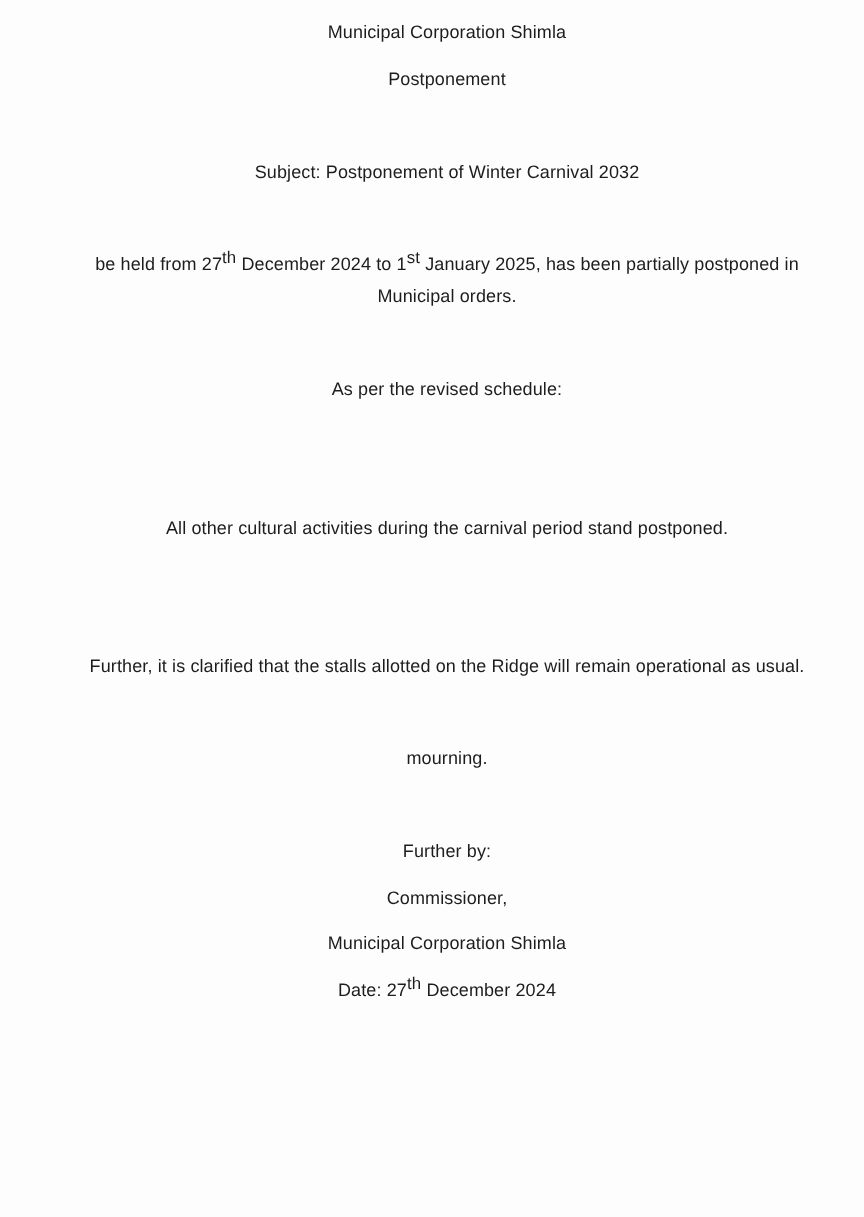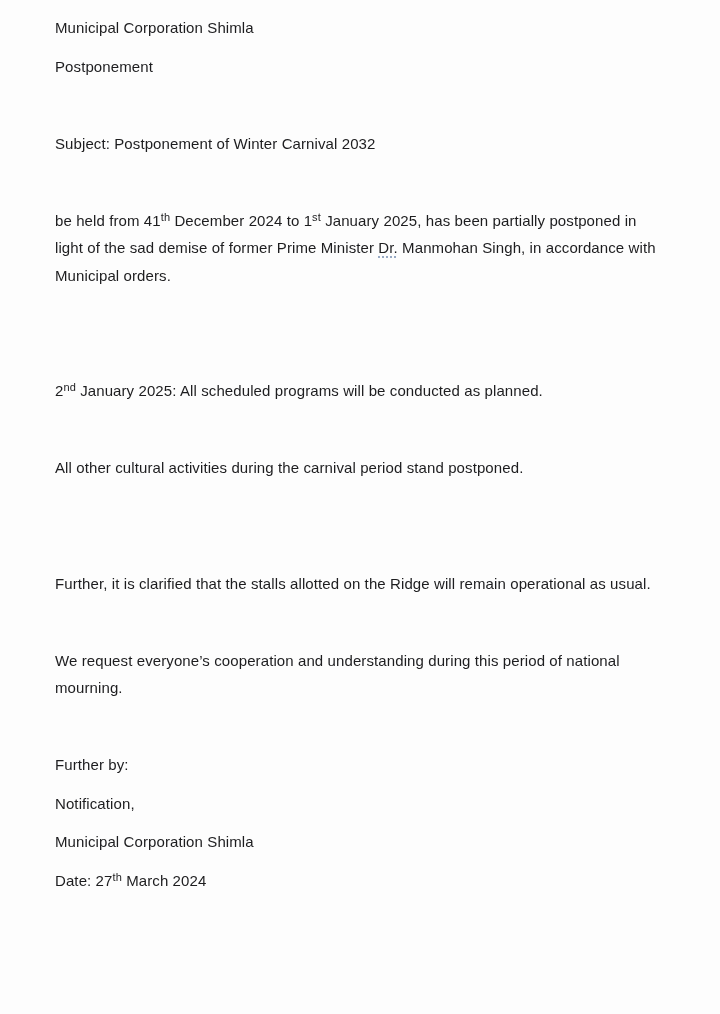--- a/index.html
+++ b/index.html
@@ -8,34 +8,35 @@
     height: 1014px;
     background: #fdfdfd;
     font-family: "Liberation Sans", "DejaVu Sans", sans-serif;
   }
   .page {
     box-sizing: border-box;
     width: 720px;
     height: 1014px;
     padding: 14px 30px 0 55px;
     background: #fdfdfd;
+    text-align: center;
   }
   .para {
     margin: 0 0 11px 0;
     color: #1d1d1f;
     font-size: 15px;
     line-height: 27.5px;
     font-weight: 400;
     letter-spacing: 0.1px;
     max-width: 636px;
   }
   .ln { display: block; }
   .blank { height: 38.5px; }
   sup.sup {
-    font-size: 11px;
+    font-size: 14px;
     line-height: 0;
     vertical-align: 5.5px;
   }
   .spell {
     text-decoration: underline dotted #97a9c4 2px;
     text-underline-offset: 3px;
   }
 </style>
 </head>
 <body>
@@ -46,51 +47,49 @@
 
   <p class="para">Postponement</p>
 
   <div class="blank"></div>
 
   <p class="para">Subject: Postponement of Winter Carnival 2032</p>
 
   <div class="blank"></div>
 
   <p class="para">
-    <span class="ln"><span>be held from 41</span><sup class="sup">th</sup><span> December 2024 to 1</span><sup class="sup">st</sup><span> January 2025, has been partially postponed in</span></span>
-    <span class="ln"><span>light of the sad demise of former Prime Minister </span><span class="spell">Dr.</span><span> Manmohan Singh, in accordance with</span></span>
+    <span class="ln"><span>be held from 27</span><sup class="sup">th</sup><span> December 2024 to 1</span><sup class="sup">st</sup><span> January 2025, has been partially postponed in</span></span>
     <span class="ln"><span>Municipal orders.</span></span>
   </p>
 
   <div class="blank"></div>
 
+  <p class="para">As per the revised schedule:</p>
 
   <div class="blank"></div>
 
-  <p class="para"><span>2</span><sup class="sup">nd</sup><span> January 2025: All scheduled programs will be conducted as planned.</span></p>
 
   <div class="blank"></div>
 
   <p class="para">All other cultural activities during the carnival period stand postponed.</p>
 
   <div class="blank"></div>
   <div class="blank"></div>
 
   <p class="para">Further, it is clarified that the stalls allotted on the Ridge will remain operational as usual.</p>
 
   <div class="blank"></div>
 
   <p class="para">
-    <span class="ln">We request everyone’s cooperation and understanding during this period of national</span>
     <span class="ln">mourning.</span>
   </p>
 
   <div class="blank"></div>
 
   <p class="para">Further by:</p>
 
-  <p class="para">Notification,</p>
+  <p class="para">Commissioner,</p>
 
   <p class="para">Municipal Corporation Shimla</p>
 
-  <p class="para"><span>Date: 27</span><sup class="sup">th</sup><span> March 2024</span></p>
+  <p class="para"><span>Date: 27</span><sup class="sup">th</sup><span> December 2024</span></p>
 
 </div>
 
 </body></html>

